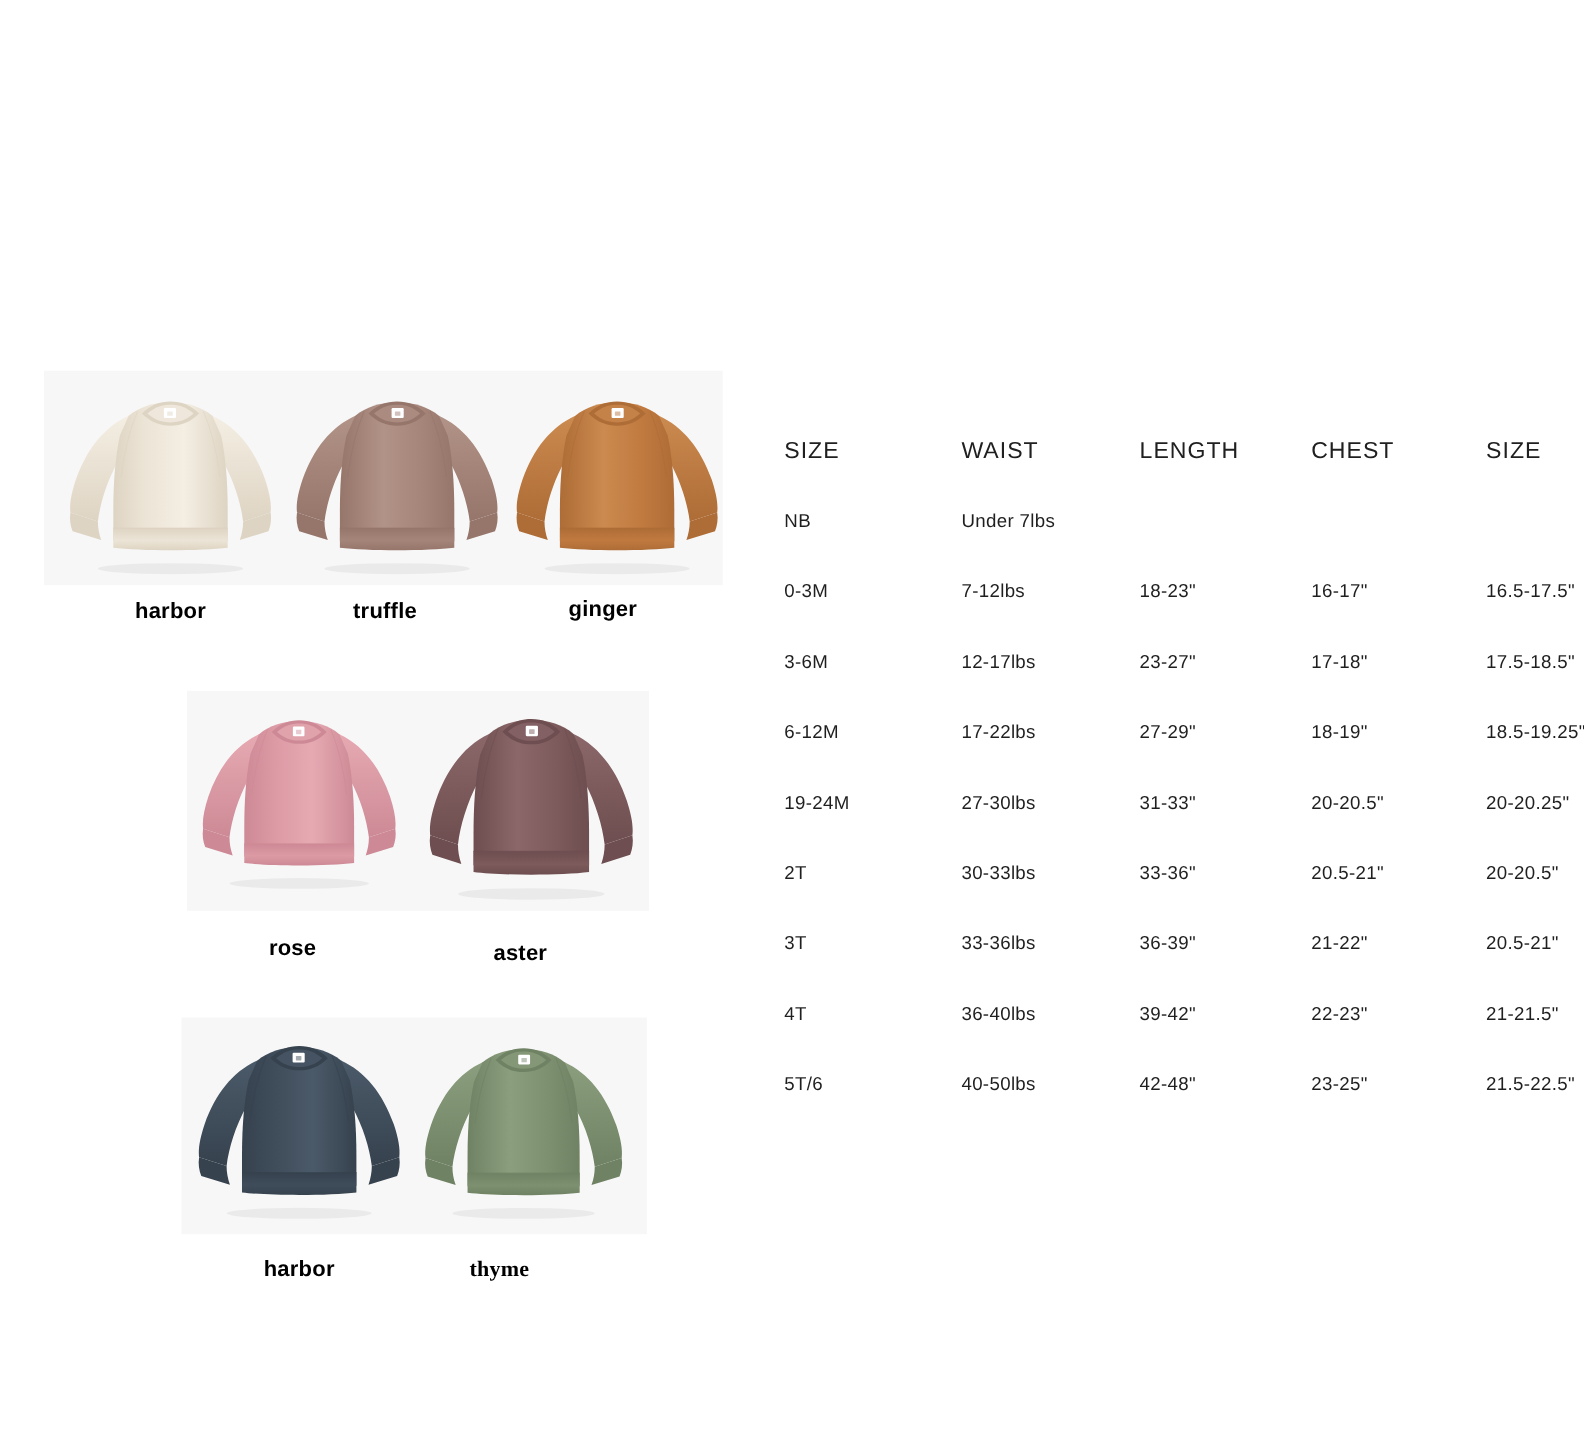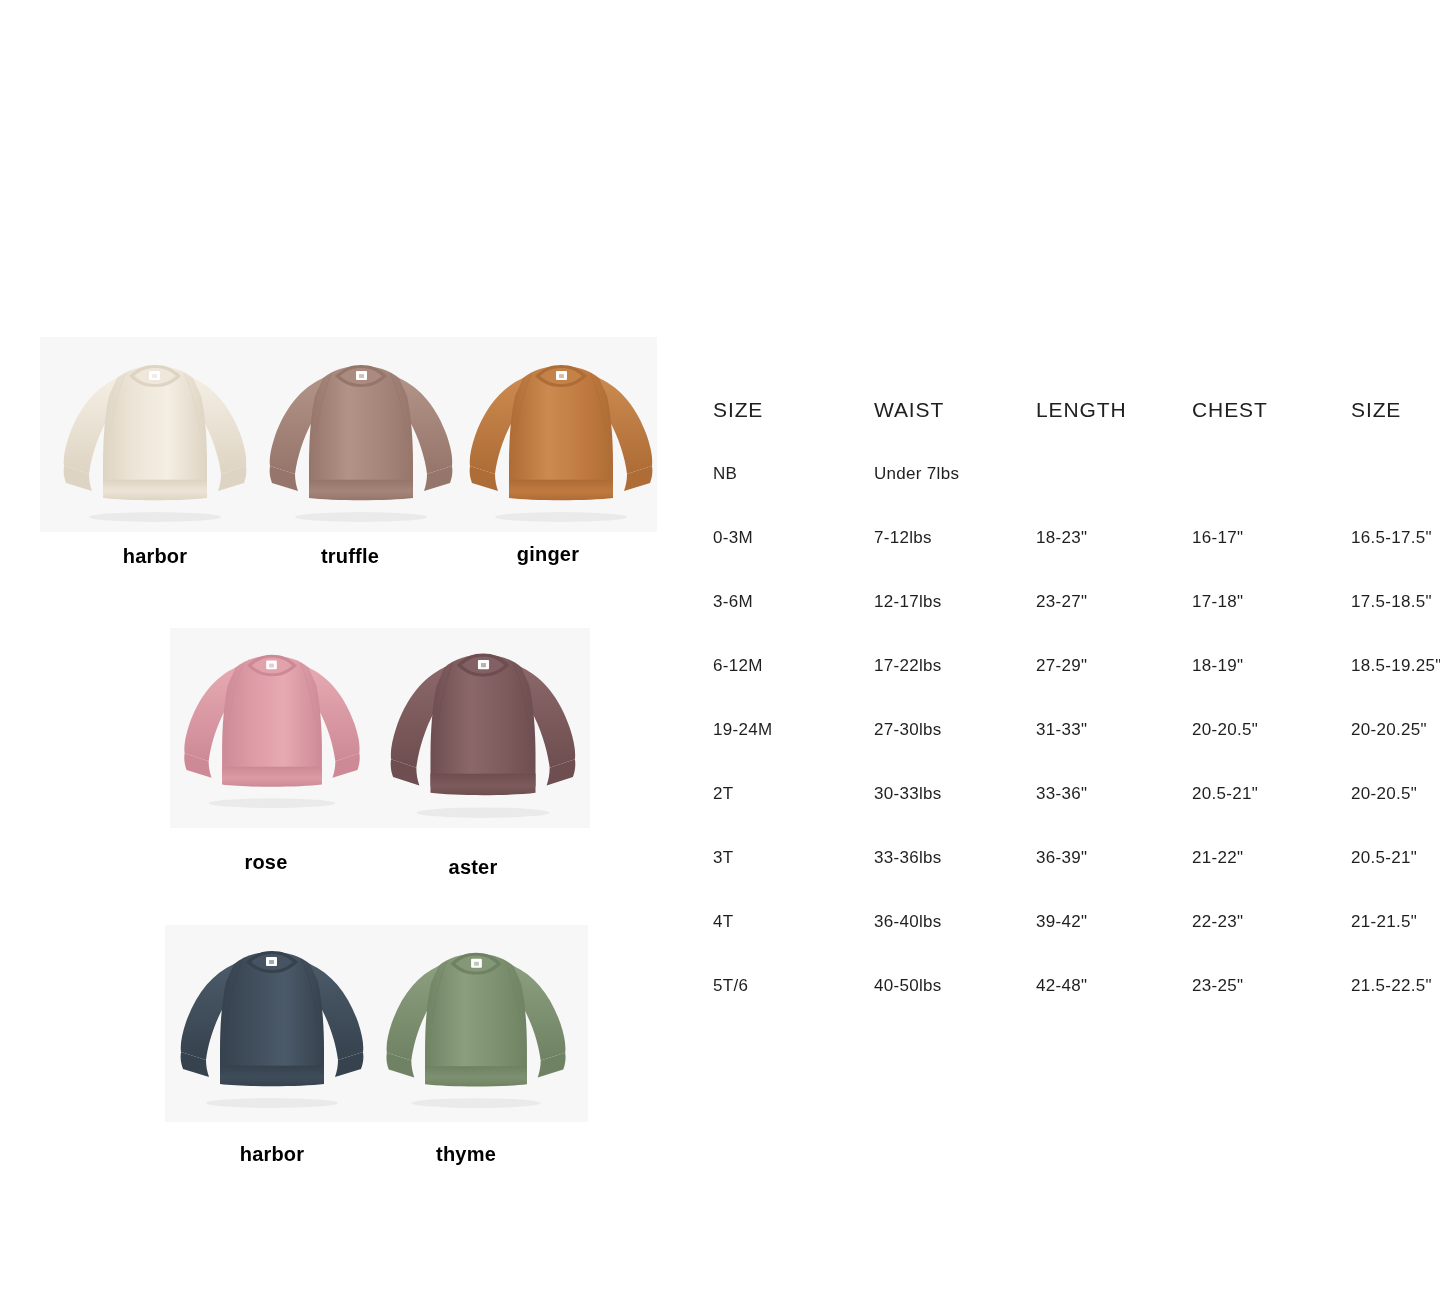--- a/index.html
+++ b/index.html
@@ -442,21 +442,21 @@
 
     <rect x="95" y="19" width="11" height="9" rx="1" fill="#ffffff"></rect>
     <rect x="98" y="22" width="5" height="4" rx="0.5" fill="#6f8263" opacity="0.45"></rect>
 
     <path d="M48 128 L 152 128 L 152 146 C 128 149, 72 149, 48 146 Z" fill="url(#hm_thyme)"></path>
     <path d="M48 128 L 152 128" fill="none" stroke="#6f8263" stroke-width="1" opacity="0.6"></path>
   </g>
 </svg>
     </div>
   <div class="label" id="l-2-0" style="left:172px; top:1143px; width:200px;">harbor</div>
-  <div class="label" id="l-2-1" style="left:366px; top:1143px; width:200px;">thyme</div>
+  <div class="label" id="l-2-1" style="left:354px; top:1143px; width:200px;font-family:Liberation Serif, serif;">thyme</div>
 
   <div class="table">
     <div class="trow thead rh">
       <div class="tcell c0">SIZE</div>
       <div class="tcell c1">WAIST</div>
       <div class="tcell c2">LENGTH</div>
       <div class="tcell c3">CHEST</div>
       <div class="tcell c4">SIZE</div>
     </div>
     <div id="table-body">

